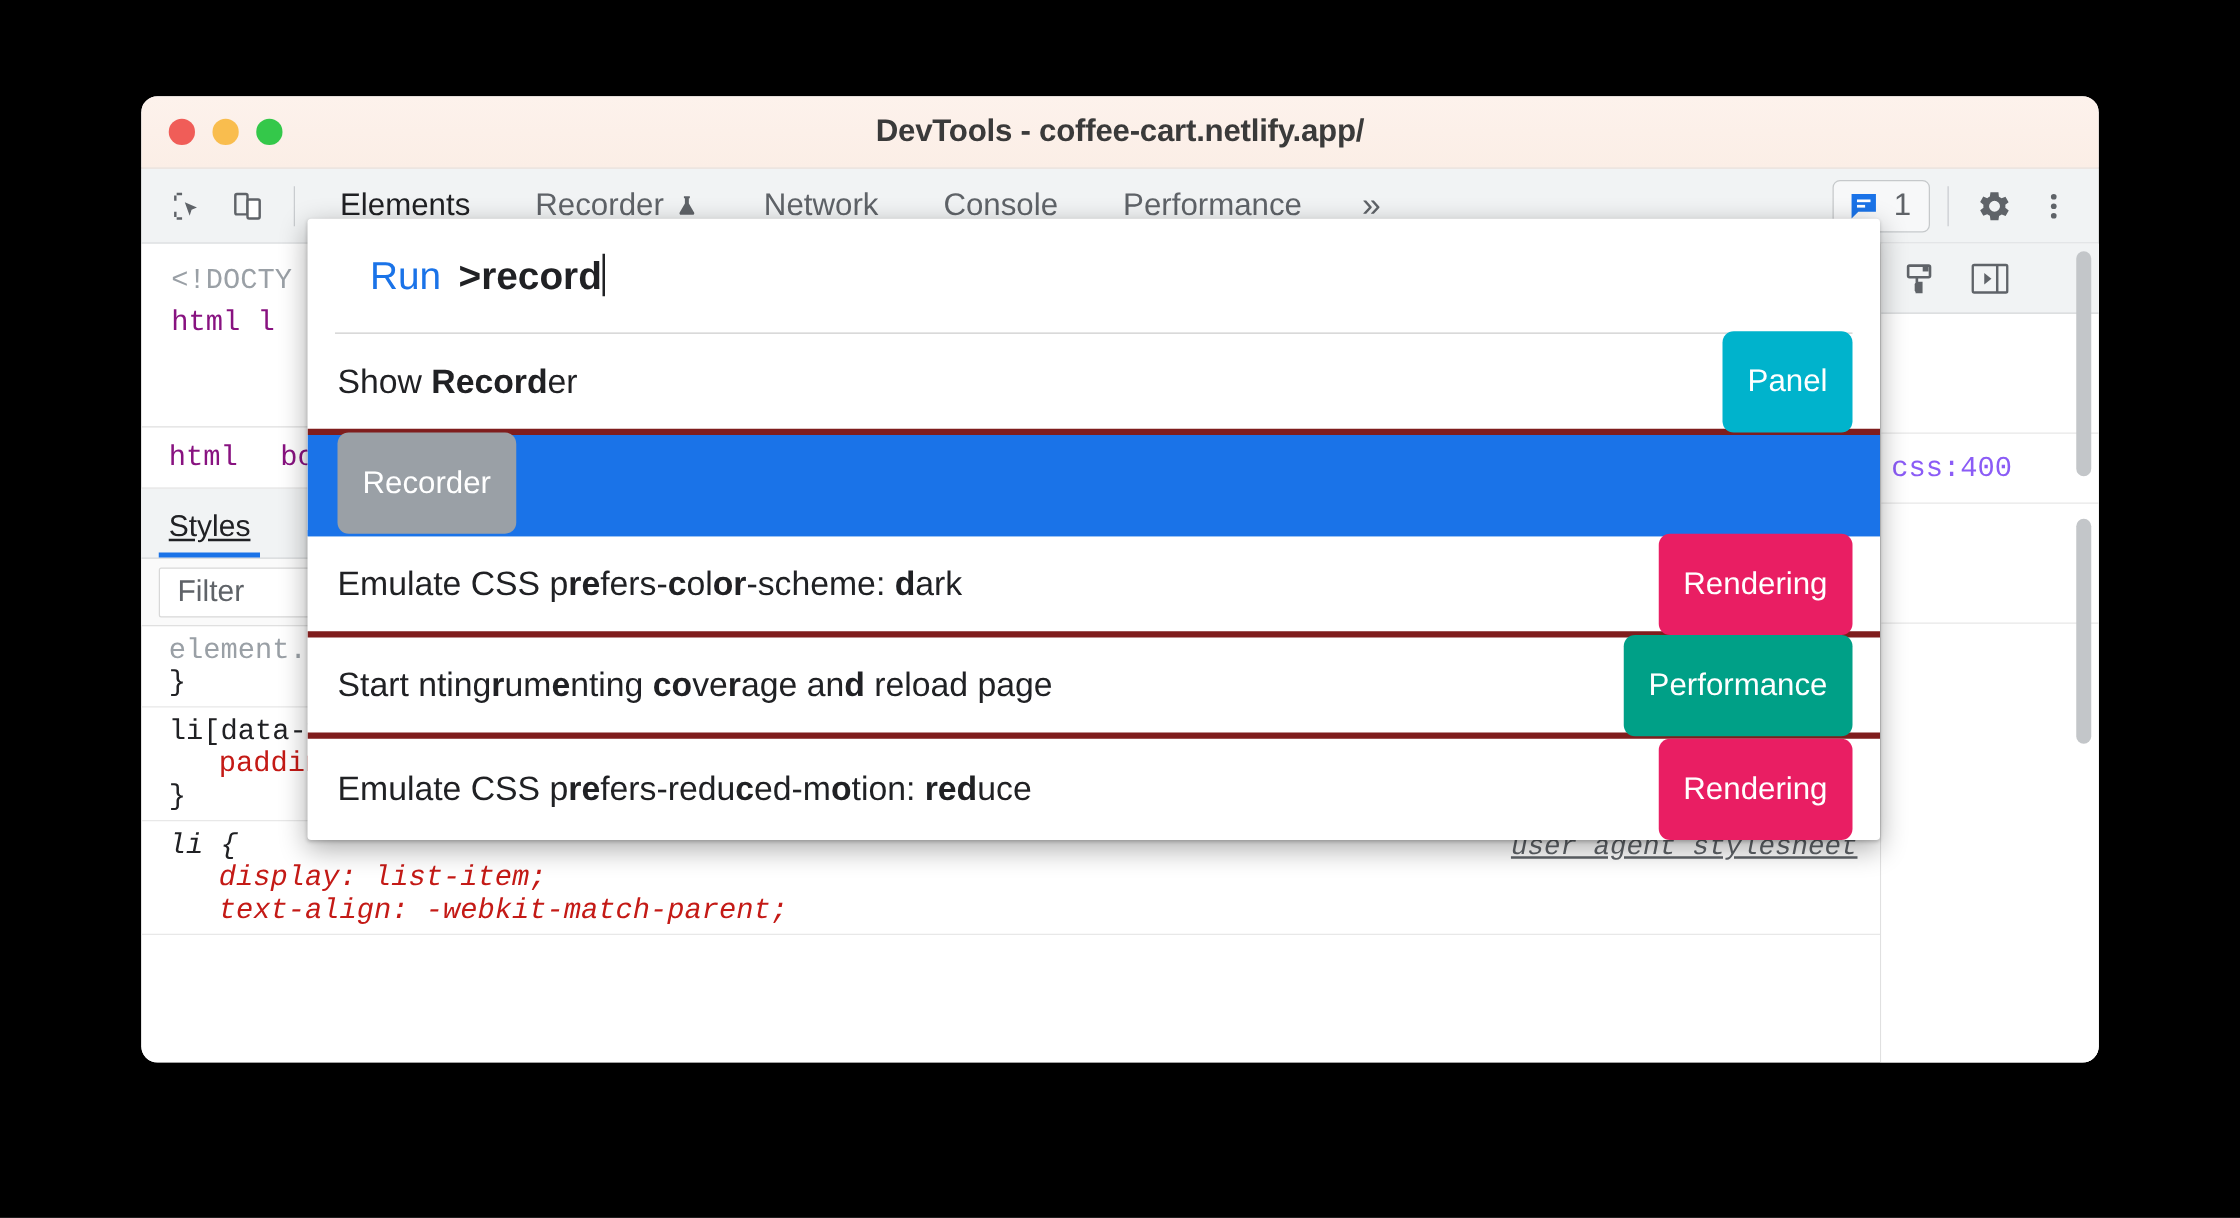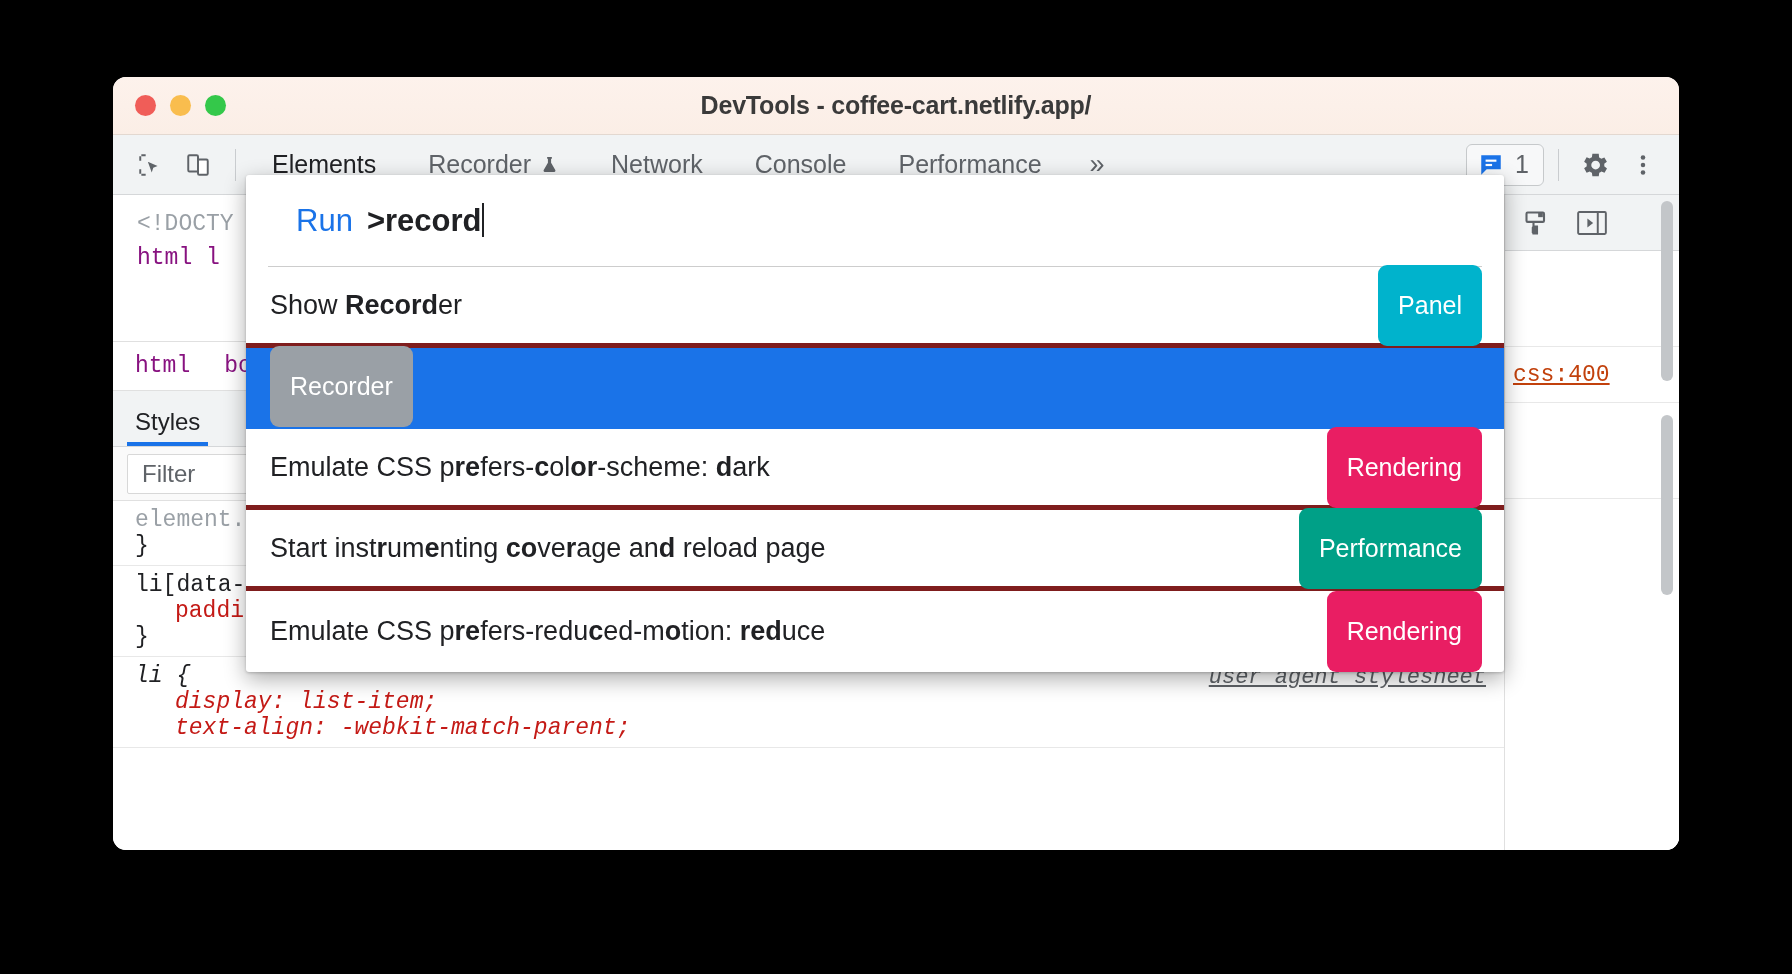--- a/index.html
+++ b/index.html
@@ -100,20 +100,21 @@
     font-size: 23px; color: #881280;
   }
 
   .styles-tabbar {
     height: 56px; background: #f1f3f4; border-bottom: 1px solid #d5d7d9;
     display: flex; align-items: flex-end; position: relative;
   }
   .styles-tab {
     font-size: 24px; color: #202124; padding: 0 22px 10px 22px;
     position: relative;
+    text-decoration: underline;
   }
   .styles-tab::after {
     content: ""; position: absolute; left: 14px; right: 14px; bottom: 0;
     height: 4px; background: #1a73e8;
   }
   .styles-tabbar .right-tools {
     margin-left: auto; display: flex; align-items: center; gap: 24px;
     padding: 0 24px 8px 0; color: #5f6368;
   }
 
@@ -144,21 +145,21 @@
 
   .right-pane { flex: 1; background:#fff; position: relative; }
   .right-toolbar {
     height: 56px; background:#f1f3f4; border-bottom:1px solid #d5d7d9;
     display:flex; align-items:center; justify-content: flex-start; gap: 26px;
     padding-left: 18px; color:#5f6368;
   }
   .right-rows { font-family:"Liberation Mono", monospace; font-size:23px; }
   .right-row { border-bottom: 1px solid #e8e8e8; height: 56px; display:flex; align-items:center; padding-left: 8px; }
   .right-row.tall { height: 96px; }
-  .origin-link { color:#c2410c; text-decoration: underline; }
+  .origin-link { color:#8b5cf6; }
 
   .vscroll {
     position: absolute; right: 6px; top: 6px; width: 12px; height: 180px;
     background: #c3c6c9; border-radius: 6px;
   }
   .vscroll2 {
     position: absolute; right: 6px; top: 220px; width: 12px; height: 180px;
     background: #c3c6c9; border-radius: 6px;
   }
 
@@ -386,21 +387,21 @@
             <div class="badge panel">Panel</div>
           </div>
           <div class="result selected">
             <div class="badge recorder">Recorder</div>
           </div>
           <div class="result">
             <div class="label"><span>Emulate CSS p</span><b>re</b><span>fers-</span><b>c</b><span>ol</span><b>or</b><span>-scheme: </span><b>d</b><span>ark</span></div>
             <div class="badge rendering">Rendering</div>
           </div>
           <div class="result">
-            <div class="label"><span>Start inst</span><b>r</b><span>um</span><b>e</b><span>nting </span><b>co</b><span>ve</span><b>r</b><span>age an</span><b>d</b><span> reload page</span></div>
+            <div class="label"><span>Start nting</span><b>r</b><span>um</span><b>e</b><span>nting </span><b>co</b><span>ve</span><b>r</b><span>age an</span><b>d</b><span> reload page</span></div>
             <div class="badge performance">Performance</div>
           </div>
           <div class="result">
             <div class="label"><span>Emulate CSS p</span><b>re</b><span>fers-redu</span><b>c</b><span>ed-m</span><b>o</b><span>tion: </span><b>red</b><span>uce</span></div>
             <div class="badge rendering">Rendering</div>
           </div>
         </div>
     </div>
 
   </div>

